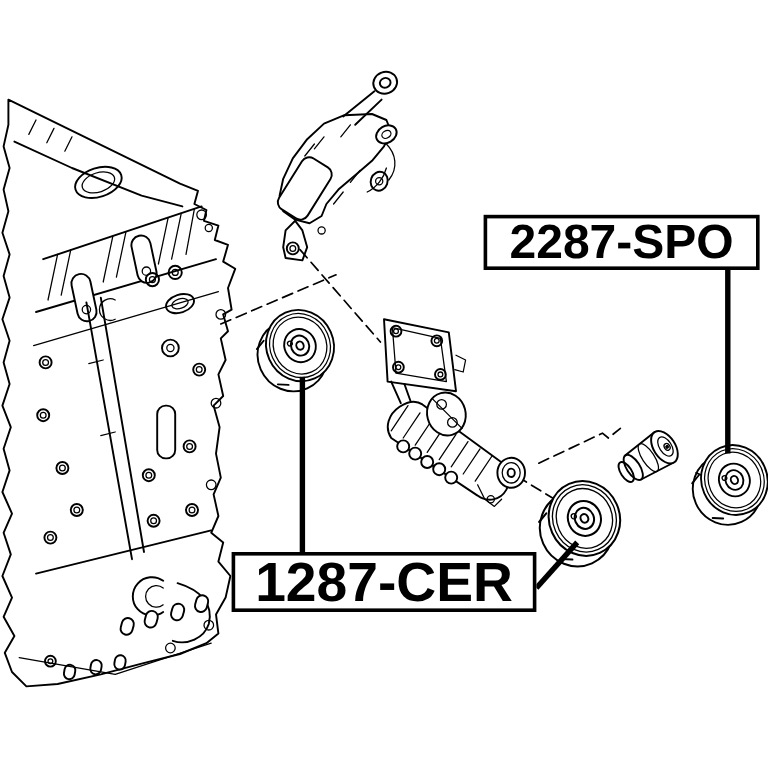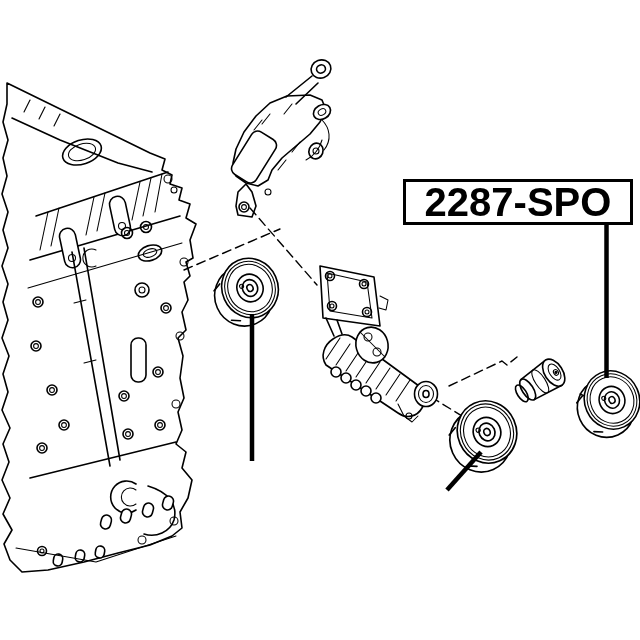--- a/index.html
+++ b/index.html
@@ -219,13 +219,16 @@
   <g>
     <line class="leader" x1="606.5" y1="224" x2="606.5" y2="378"></line>
     <line class="leader" x1="252" y1="314" x2="252" y2="461"></line>
     <line class="leader" x1="447" y1="490" x2="481" y2="452"></line>
   </g>
 </svg>
 
   <div class="label-box" id="label-spo">
     <span>2287-SPO</span>
   </div>
+  <div class="label-box" id="label-cer">
+    <span>1287-CER</span>
+  </div>
 </div>
 
 </body></html>

